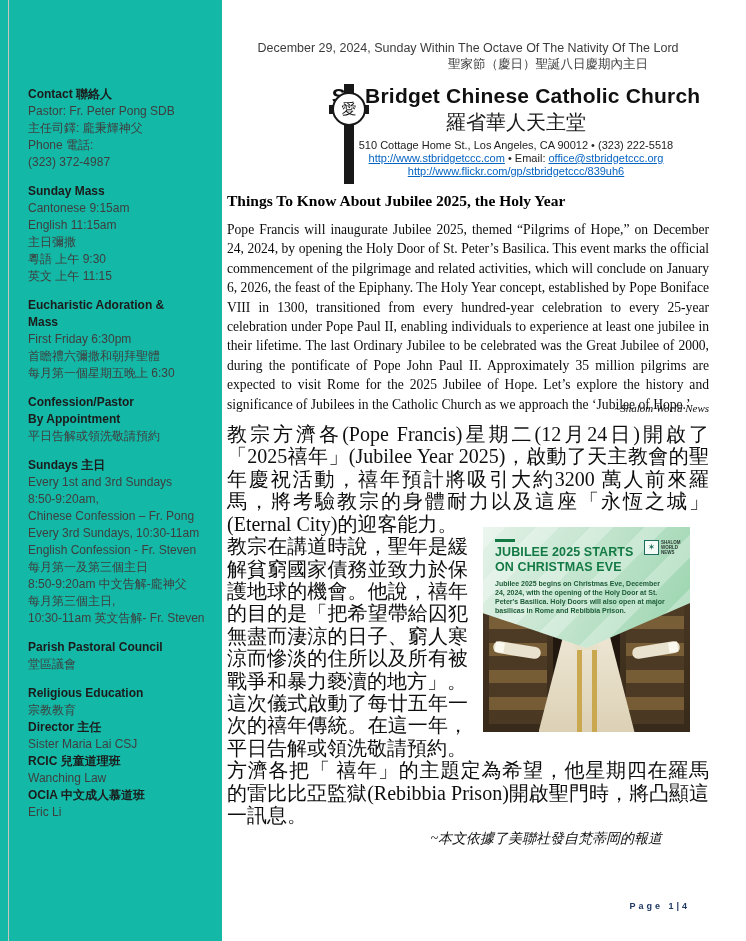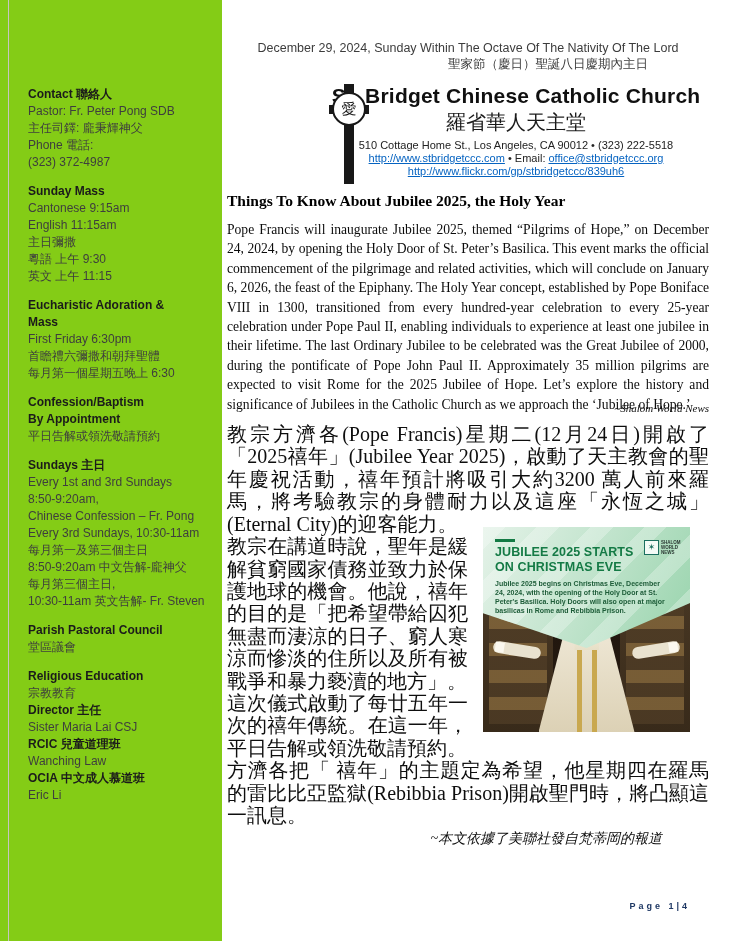--- a/index.html
+++ b/index.html
@@ -1,20 +1,20 @@
 <!DOCTYPE html>
 <html><head>
 <meta charset="utf-8">
 <style>
   html,body{margin:0;padding:0;background:#ffffff;}
   .page{position:relative;width:746px;height:941px;background:#ffffff;overflow:hidden;
         font-family:"Liberation Sans",sans-serif;}
 
   
-  .sidebar{position:absolute;left:0;top:0;width:222px;height:941px;background:#84cc16;
+  .sidebar{position:absolute;left:0;top:0;width:222px;height:941px;background:#14b8a6;
            box-sizing:border-box;padding:86px 10px 0 28px;}
   .sidebar-rule{position:absolute;left:8px;top:0;bottom:0;width:1px;background:#c7c6c1;}
   .sb-section{margin-bottom:12px;}
   .sb-title{font-weight:bold;color:#1b1b1b;font-size:12px;line-height:17px;white-space:pre-line;}
   .sb-title:empty{display:none;}
   .sb-line{font-size:12px;line-height:17px;color:#3e3e3e;}
   .sb-line.bold{font-weight:bold;color:#1b1b1b;}
 
   
   .content{position:absolute;left:227px;top:0;width:482px;height:941px;}
@@ -122,33 +122,34 @@
     <section class="sb-section">
       <div class="sb-title">Eucharistic Adoration &amp;
 Mass</div>
       <div>
           <div class="sb-line">First Friday 6:30pm</div>
           <div class="sb-line">首瞻禮六彌撒和朝拜聖體</div>
           <div class="sb-line">每月第一個星期五晚上 6:30</div>
         </div>
     </section>
     <section class="sb-section">
-      <div class="sb-title">Confession/Baptism
+      <div class="sb-title">Confession/Pastor
 By Appointment</div>
       <div>
           <div class="sb-line">平日告解或領洗敬請預約</div>
         </div>
     </section>
     <section class="sb-section">
       <div class="sb-title">Sundays 主日</div>
       <div>
           <div class="sb-line">Every 1st and 3rd Sundays</div>
           <div class="sb-line">8:50-9:20am,</div>
           <div class="sb-line">Chinese Confession – Fr. Pong</div>
           <div class="sb-line">Every 3rd Sundays, 10:30-11am</div>
+          <div class="sb-line">English Confession - Fr. Steven</div>
           <div class="sb-line">每月第一及第三個主日</div>
           <div class="sb-line">8:50-9:20am 中文告解-龐神父</div>
           <div class="sb-line">每月第三個主日,</div>
           <div class="sb-line">10:30-11am 英文告解- Fr. Steven</div>
         </div>
     </section>
     <section class="sb-section">
       <div class="sb-title">Parish Pastoral Council</div>
       <div>
           <div class="sb-line">堂區議會</div>

